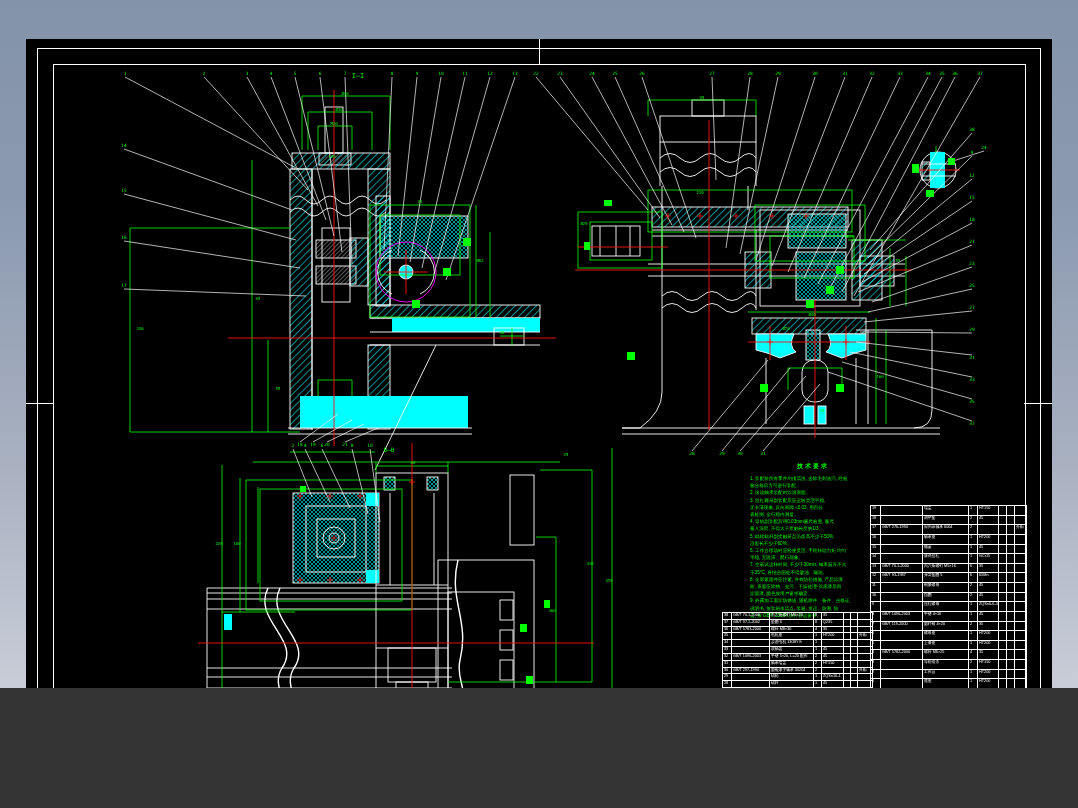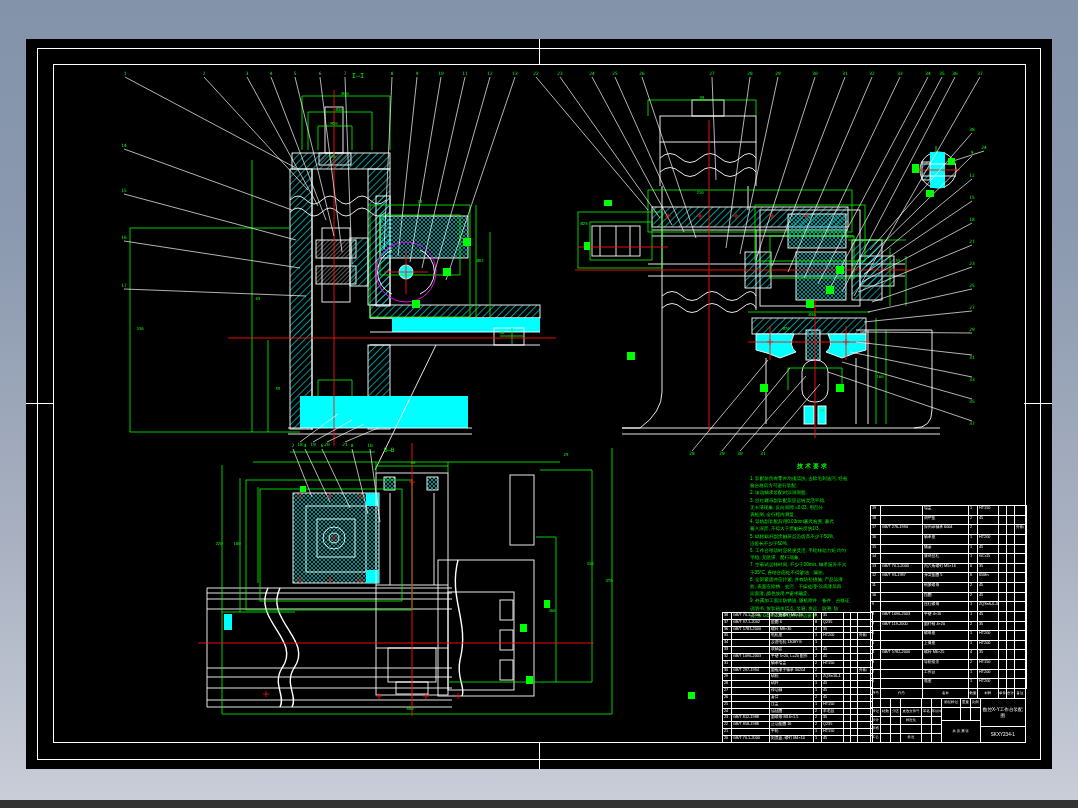--- a/index.html
+++ b/index.html
@@ -1,16 +1,16 @@
 <!DOCTYPE html>
 <html><head>
 <meta charset="utf-8">
 <style>
   html,body{margin:0;padding:0;background:#333;}
-  #stage{position:relative;width:1078px;height:800px;overflow:hidden;
+  #stage{position:relative;width:1078px;height:688px;overflow:hidden;
          background:linear-gradient(180deg,#8393aa 0%,#8a99af 28%,#a9b1c1 68%,#c9cdd8 100%);
          font-family:"Liberation Sans",sans-serif;}
   #canvas{position:absolute;left:26px;top:39px;width:1026px;height:730px;background:#000;}
   .frame{position:absolute;border:1px solid #fff;}
   #frame-outer{left:11px;top:9px;width:1002px;height:710px;}
   #frame-inner{left:27px;top:25px;width:971px;height:677px;}
   .cmark{position:absolute;background:#fff;}
   svg{position:absolute;left:0;top:0;}
   .w{stroke:#ffffff;stroke-width:0.9;fill:none;}
   .g{stroke:#00ff00;stroke-width:0.8;fill:none;}

